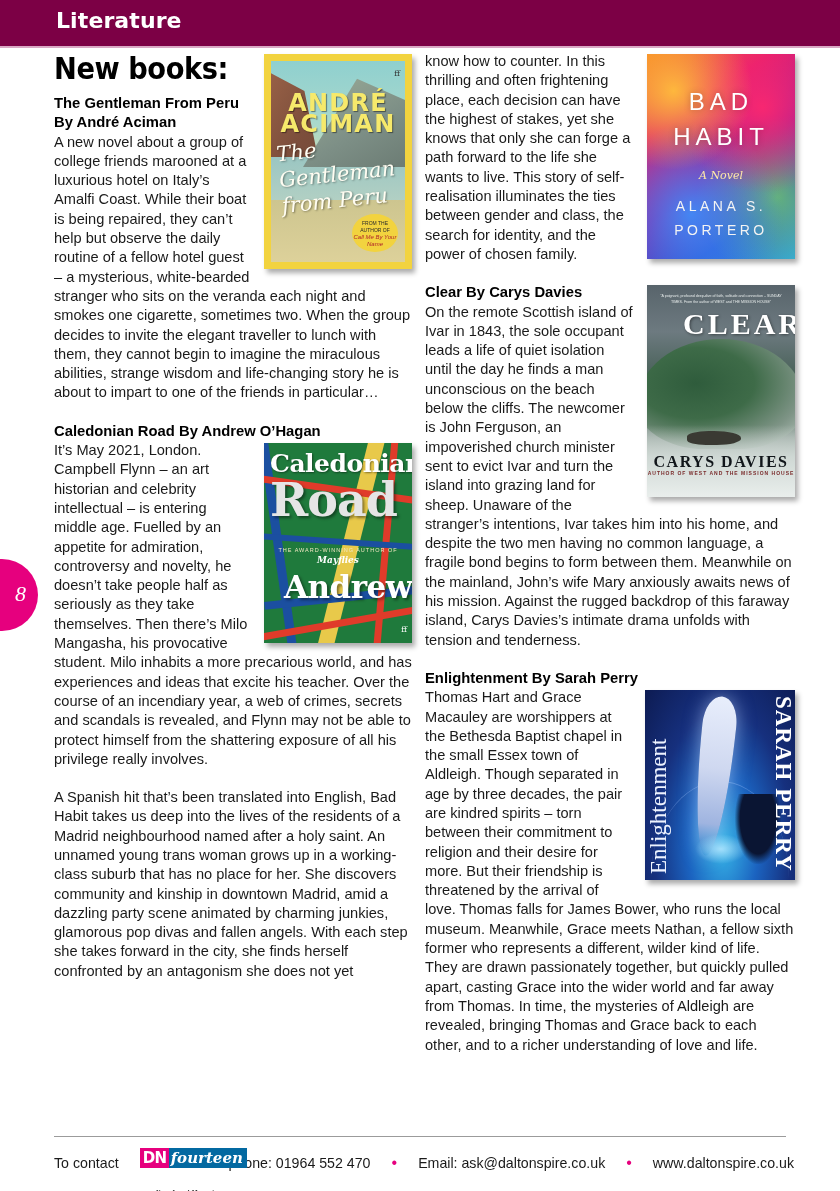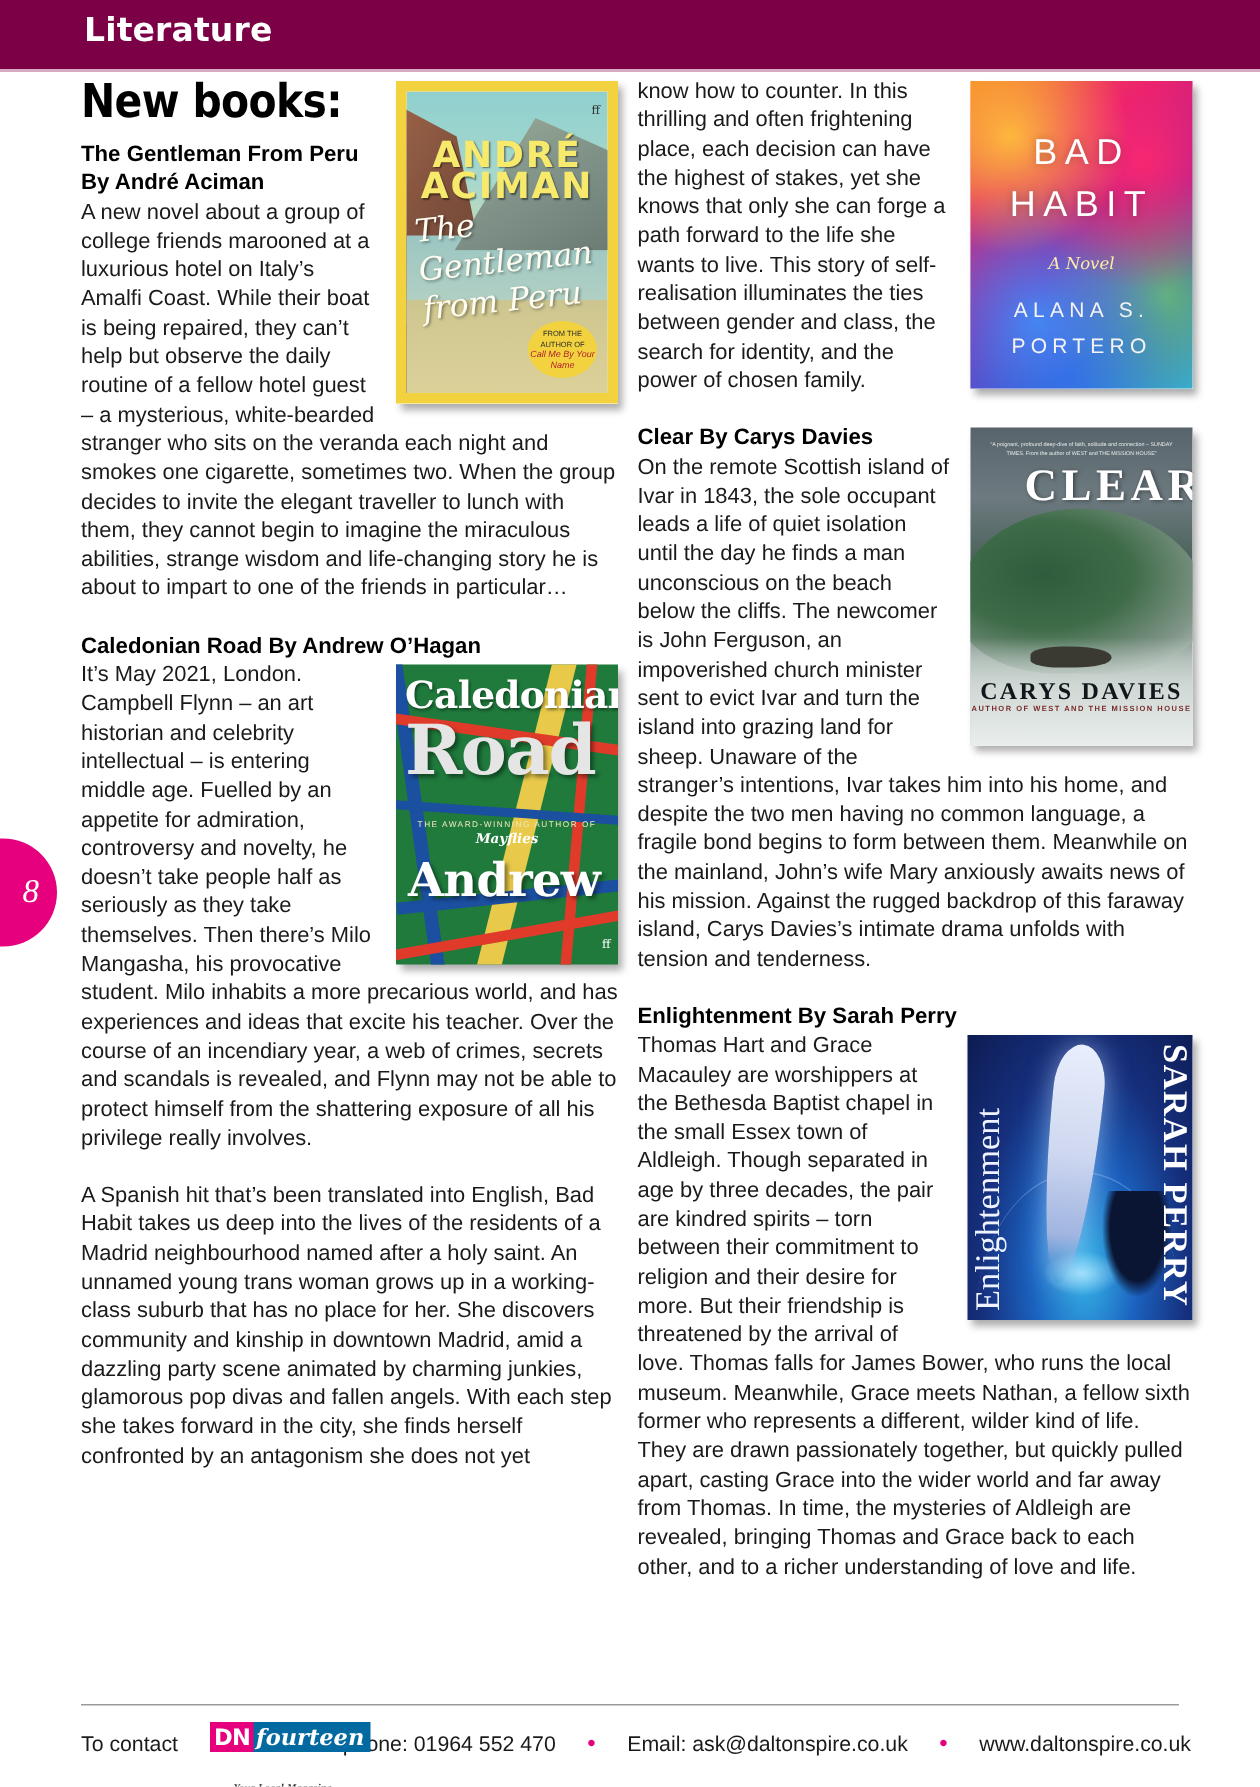--- a/index.html
+++ b/index.html
@@ -230,21 +230,21 @@
     position: absolute; left: 0; right: 0; top: 98px;
     text-align: center; color: #f0e7c0; font-size: 5.5px;
     letter-spacing: 1px; font-family: "Liberation Sans", sans-serif;
   }
   #cover-caledonian .sub2 {
     position: absolute; left: 0; right: 0; top: 108px;
     text-align: center; color: #fff; font-size: 9px;
     font-family: "DejaVu Serif", serif; font-style: italic; font-weight: bold;
   }
   #cover-caledonian .au {
-    position: absolute; left: 8px; right: 4px; top: 128px;
+    position: absolute; left: 20px; right: 4px; top: 128px;
     color: #fff; font-family: "DejaVu Serif", serif; font-weight: bold;
     font-size: 31px; line-height: 32px; letter-spacing: -0.5px;
     text-shadow: 2px 2px 3px rgba(0,0,0,.45);
   }
   #cover-caledonian .ff2 {
     position: absolute; right: 5px; bottom: 4px; color: #fff; font-size: 8px;
     font-family: "DejaVu Serif", serif;
   }
 
   

